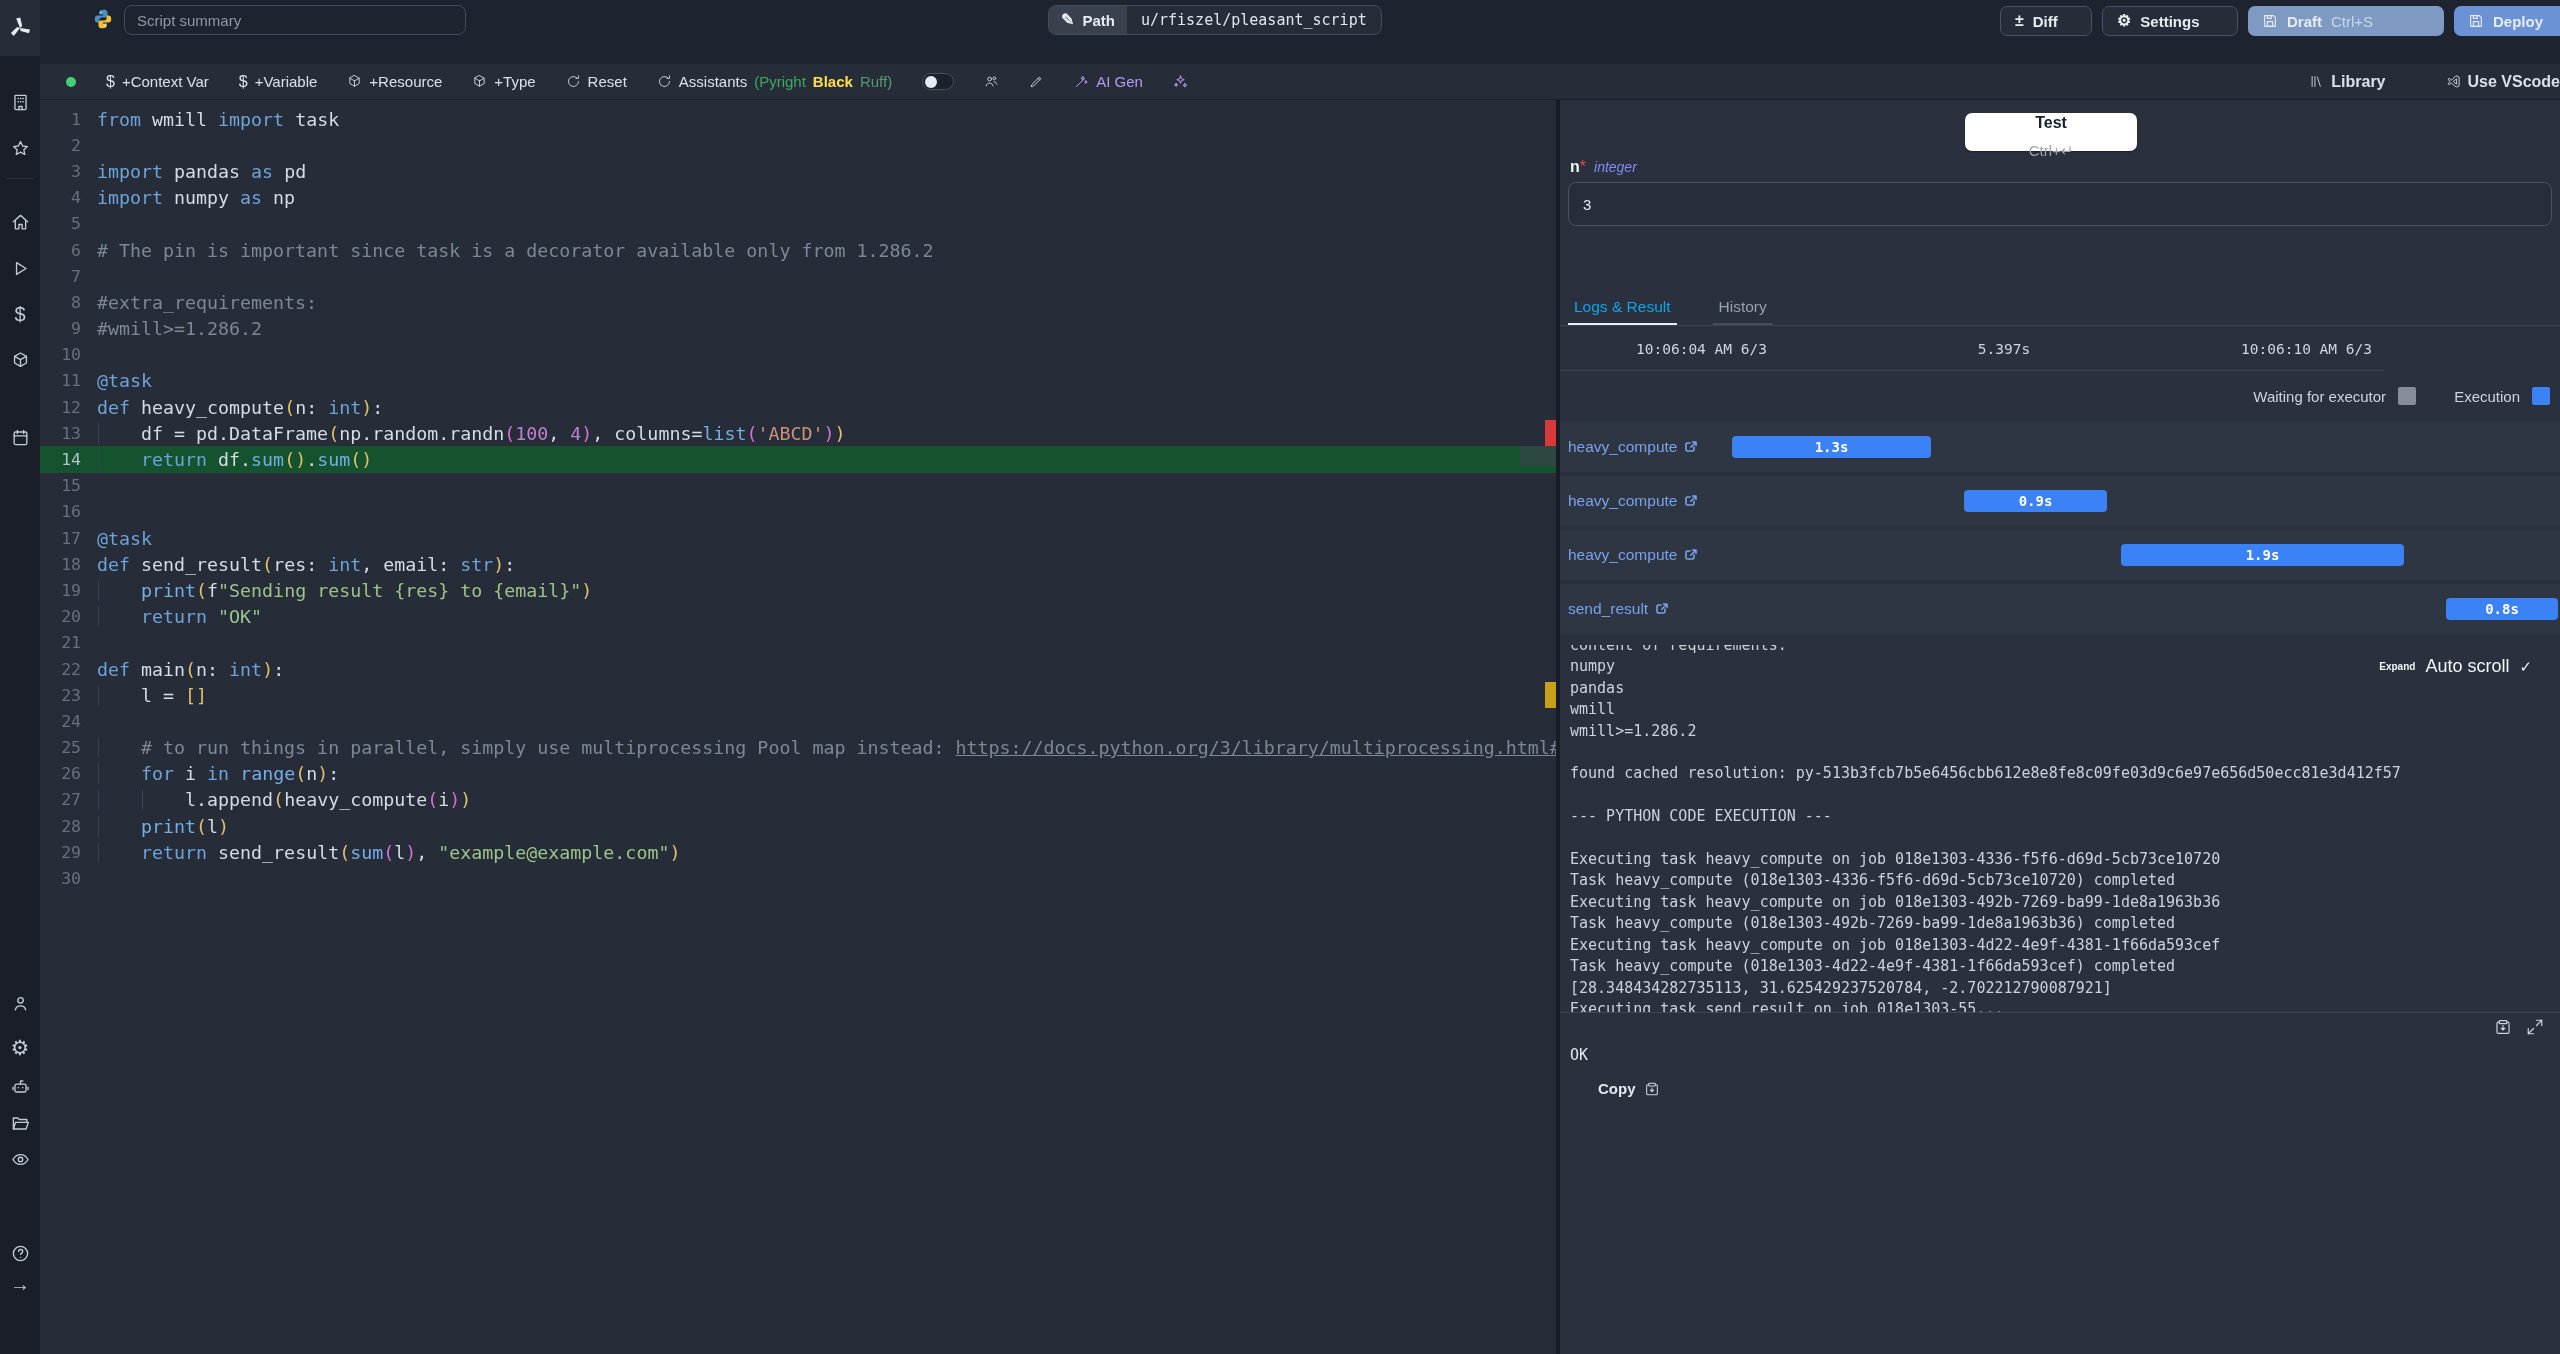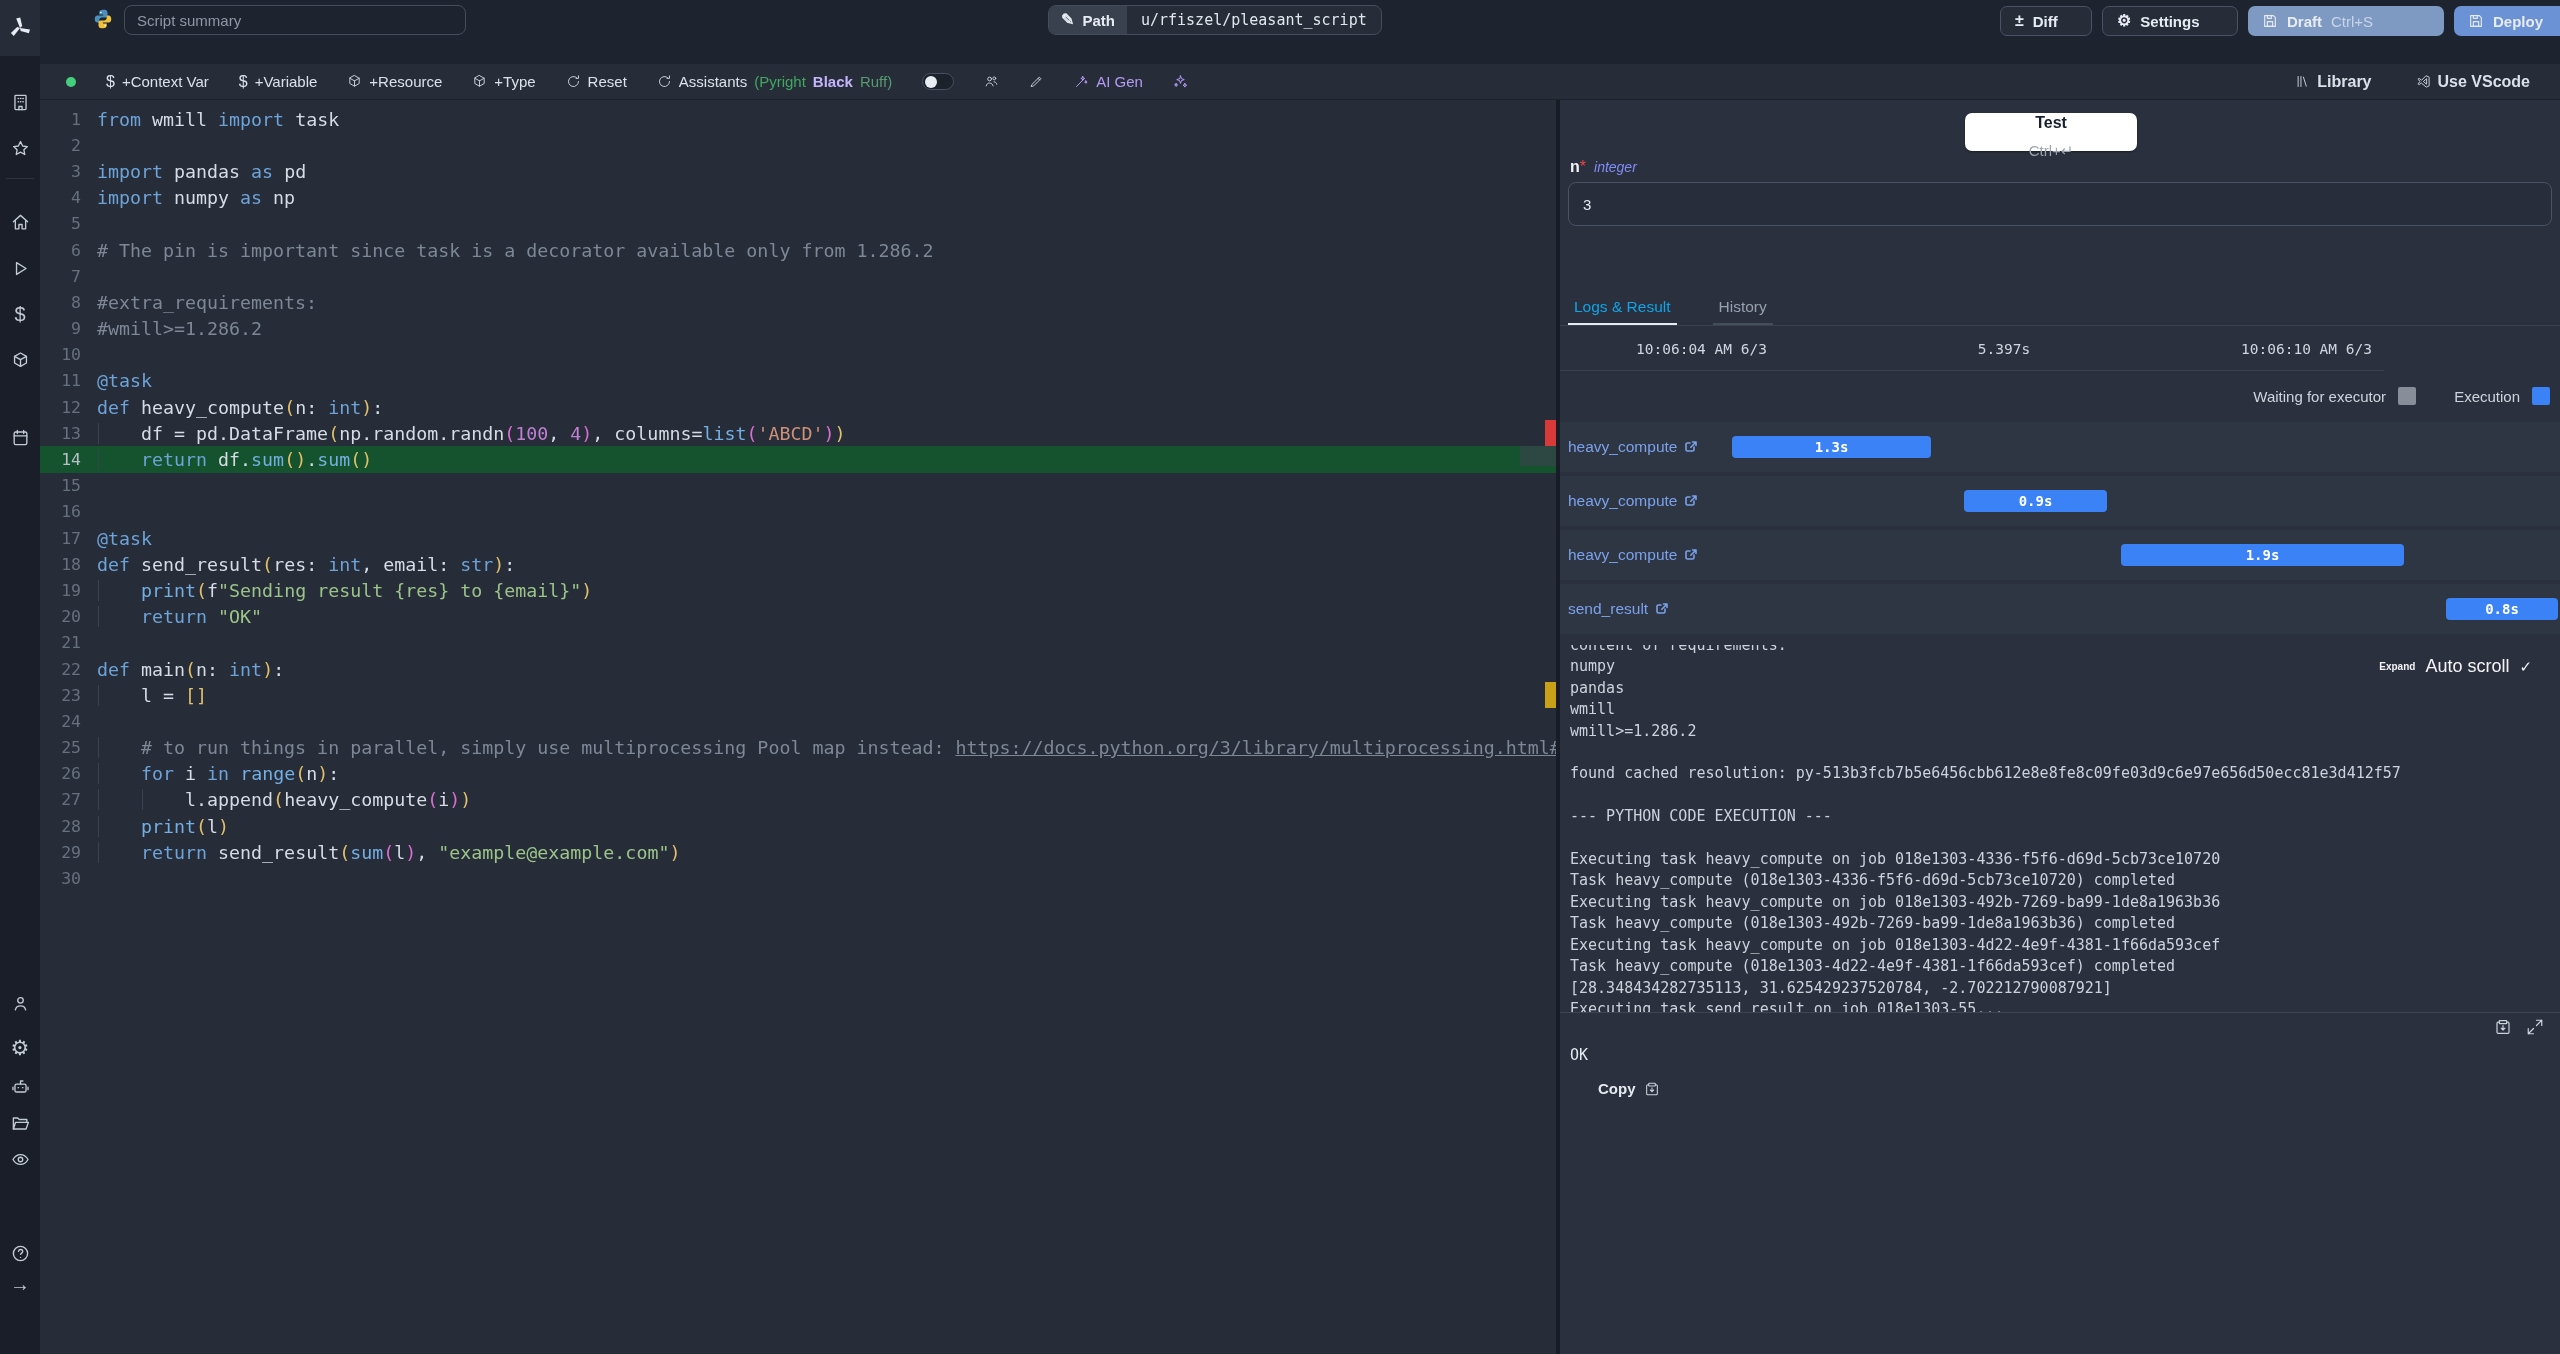--- a/index.html
+++ b/index.html
@@ -31,26 +31,26 @@
   #btn-deploy { left:2414px; width:136px; background:#6b92d4; }
   .hbtn svg { width:16px; height:16px; stroke:#e7ebf2; fill:none; stroke-width:1.7; stroke-linecap:round; stroke-linejoin:round; }
   .glyph { font-size:16px; line-height:1; }
 
   
   #toolbar { position:absolute; left:40px; top:64px; width:2520px; height:36px; background:#262d39; border-bottom:1px solid #1c222c; display:flex; align-items:center; }
   .tb-left { display:flex; align-items:center; gap:30px; padding-left:26px; }
   .tb-item { display:flex; align-items:center; gap:7px; font-size:15px; color:#dbe1ea; cursor:pointer; white-space:nowrap; }
   .tb-item svg { width:15px; height:15px; stroke:#c6cdd8; fill:none; stroke-width:1.6; stroke-linecap:round; stroke-linejoin:round; }
   #status-dot { width:10px; height:10px; border-radius:50%; background:#44cf7c; }
-  .tool1 { color:#41a85f; } .tool2 { color:#c4b5fd; font-weight:700; } .tool3 { color:#579a6e; }
+  .tool1 { color:#41a85f; } .tool2 { color:#fde047; font-weight:700; } .tool3 { color:#579a6e; }
   #toggle { width:32px; height:17px; border-radius:9px; background:#1c222c; border:1px solid #49505f; position:relative; cursor:pointer; }
   #toggle i { position:absolute; left:2px; top:1.5px; width:12px; height:12px; border-radius:50%; background:#e8edf4; }
   .ai { color:#b49af5 !important; }
   .ai svg { stroke:#b49af5 !important; }
-  .tb-right { margin-left:auto; display:flex; align-items:center; gap:44px; padding-right:30px; }
+  .tb-right { margin-left:auto; display:flex; align-items:center; gap:60px; }
   .tb-right .tb-item { font-size:16px; font-weight:600; }
 
   
   #editor { position:absolute; left:40px; top:100px; width:1516px; height:1254px; background:#262d39; overflow:hidden; }
   #code-lines { position:absolute; left:0; top:6px; width:100%; }
   .code-line { display:flex; height:26.2px; align-items:center; position:relative; }
   .code-line.current { background:#14532d; }
   .ln { width:57px; text-align:right; padding-right:16px; font-family:"DejaVu Sans Mono", monospace; font-size:16.5px; color:#68707e; flex:none; }
   .code-line.current .ln { color:#b6bfcc; }
   .code { position:relative; font-family:"DejaVu Sans Mono", monospace; font-size:18.3px; white-space:pre; flex:1; overflow:hidden; }

